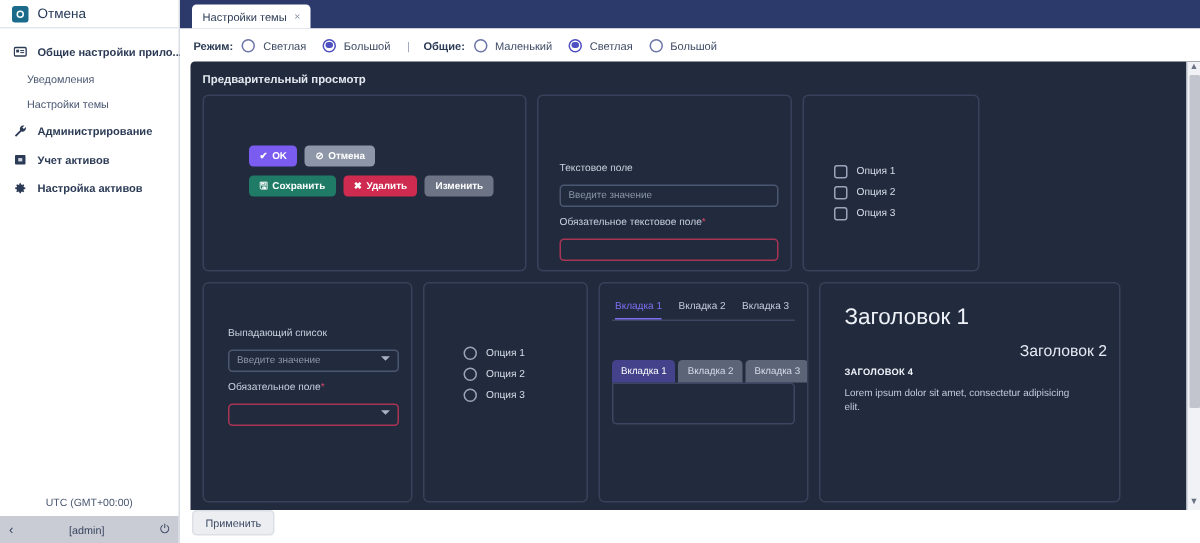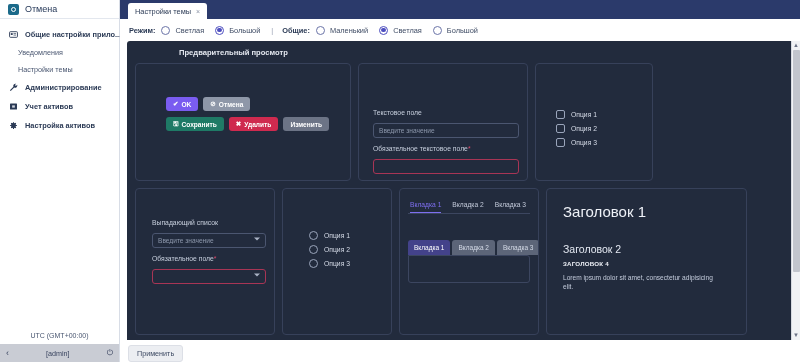--- a/index.html
+++ b/index.html
@@ -110,21 +110,21 @@
   
   .preview-wrap { flex: 1; padding: 0 0 0 7px; min-height: 0; }
   .preview {
     background: #222b3d;
     height: 100%;
     border-radius: 3px 0 0 0;
     padding: 7px 8px 6px 8px;
     position: relative;
     overflow: hidden;
   }
-  .preview-title { font-size: 7.6px; color: #e4e8f0; font-weight: bold; margin-bottom: 6px; margin-left: 44px; }
+  .preview-title { font-size: 7.6px; color: #e4e8f0; font-weight: bold; margin-bottom: 6px; }
 
   .grid-row { display: flex; gap: 7px; }
   .grid-row.top { height: 118px; }
   .grid-row.bottom { height: 147px; margin-top: 7px; }
 
   .card {
     border: 1px solid #37415a; border-radius: 4px;
     background: #222b3d; padding: 8px;
     position: relative; overflow: hidden;
   }
@@ -214,36 +214,36 @@
   .tab-b {
     font-size: 6.5px; color: #d5dbe7; background: #5c6578;
     padding: 4px 6px; border-radius: 3px 3px 0 0; cursor: pointer; white-space: nowrap;
   }
   .tab-b.active { background: #43428a; color: #ffffff; }
   .tab-body { border: 1px solid #3c4660; height: 28px; border-radius: 0 3px 3px 3px; }
 
   
   .typo { padding: 6px 0 0 8px; }
   .h1 { font-size: 15px; color: #eef1f7; font-weight: 400; line-height: 1.25; }
-  .h2 { font-size: 10.5px; color: #e4e9f2; font-weight: 400; margin-top: 21px; }
+  .h2 { font-size: 10.5px; color: #e4e9f2; font-weight: 400; margin-top: 6px; text-align: right; }
   .h3 { font-size: 8px; color: #c6cddc; font-weight: 400; margin-top: 5px; }
   .h4 { font-size: 6.2px; color: #eef1f7; font-weight: bold; letter-spacing: .2px; margin-top: 5px; }
   .bodytext { font-size: 6.6px; color: #c3cbdb; line-height: 1.45; margin-top: 6px; max-width: 150px; }
 
   
   .vscroll {
     position: absolute; top: 0; right: 0; width: 9px; height: 100%;
     background: #f1f2f5; border-left: 1px solid #d6d9e0;
     display: flex; flex-direction: column; align-items: center;
   }
   .vs-arrow { font-size: 6px; color: #6b7285; line-height: 9px; height: 9px; cursor: pointer; }
   .vs-thumb { width: 7px; background: #c2c5cd; border-radius: 1px; margin: 0 auto; cursor: pointer; }
 
   
-  .footer { height: 22px; background: #ffffff; display: flex; align-items: flex-end; padding-left: 8px; }
+  .footer { height: 22px; background: #ffffff; display: flex; align-items: flex-start; padding-left: 8px; }
   .apply-btn {
     background: #eceef2; border: 1px solid #dcdfe6; border-radius: 3px;
     font-size: 7.2px; color: #3d4a63; padding: 3px 8px; cursor: pointer;
     font-family: "Liberation Sans", sans-serif;
   }
 </style>
 </head>
 <body>
 
 <div class="app">

